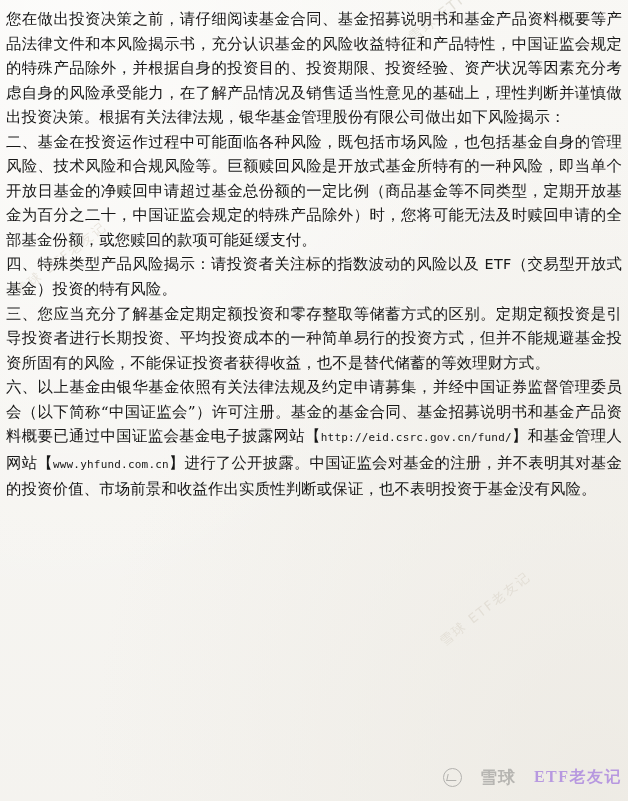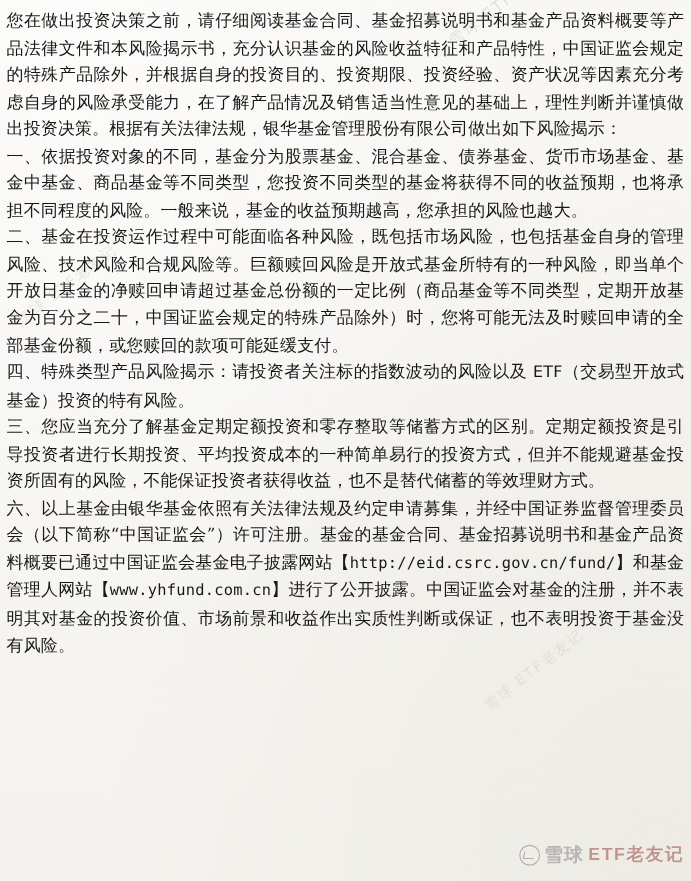--- a/index.html
+++ b/index.html
@@ -51,21 +51,21 @@
     letter-spacing: 0.15px;
     margin: 0;
     text-align: justify;
     text-justify: inter-character;
     color: #171717;
     word-break: break-all;
   }
 
   .para .url {
     font-family: "DejaVu Sans Mono", "Liberation Mono", monospace;
-    font-size: 14px;
+    font-size: 11px;
     letter-spacing: 0.2px;
   }
   .para .latin {
     font-family: "DejaVu Sans", "Liberation Sans", sans-serif;
     font-size: 14.4px;
     letter-spacing: 0.3px;
   }
 
   
   .wm {
@@ -102,21 +102,21 @@
   }
 
   
   .wm-brand {
     position: absolute;
     right: 6px;
     bottom: 12px;
     z-index: 5;
     display: flex;
     align-items: center;
-    gap: 4px;
+    gap: 18px;
     pointer-events: none;
     user-select: none;
     opacity: 0.42;
   }
   .wm-brand .logo {
     width: 17px;
     height: 17px;
     border-radius: 50%;
     border: 1.4px solid #5f5f5f;
     display: inline-block;
@@ -135,43 +135,42 @@
     transform: skewX(-12deg);
   }
   .wm-brand .wm-name {
     font-family: "DejaVu Sans", "Liberation Sans", sans-serif;
     font-size: 17px;
     color: #6a6a6a;
     letter-spacing: 1px;
     font-weight: 600;
   }
   .wm-brand .wm-sub {
-    font-family: Liberation Sans, sans-serif;
+    font-family: Liberation Serif, serif;
     font-size: 16px;
-    color: #7f1d1d;
+    color: #6d28d9;
     letter-spacing: 1.5px;
     font-weight: 600;
   }
 </style>
 </head>
 <body>
 
 <div class="paper-noise"></div>
 
 <div class="wm wm-top">雪球 ETF老友记</div>
 <div class="wm wm-mid">雪球 ETF老友记</div>
 <div class="wm wm-mid2">雪球 ETF老友记</div>
 
 <div class="page">
 
 
 
   <p class="para">您在做出投资决策之前，请仔细阅读基金合同、基金招募说明书和基金产品资料概要等产品法律文件和本风险揭示书，充分认识基金的风险收益特征和产品特性，中国证监会规定的特殊产品除外，并根据自身的投资目的、投资期限、投资经验、资产状况等因素充分考虑自身的风险承受能力，在了解产品情况及销售适当性意见的基础上，理性判断并谨慎做出投资决策。根据有关法律法规，银华基金管理股份有限公司做出如下风险揭示：</p>
 
-  <p class="para">一、依据投资对象的不同，基金分为股票基金、混合基金、债券基金、货币市场基金、基金中基金、商品基金等不同类型，您投资不同类型的基金将获得不同的收益预期，也将承担不同程度的风险。一般来说，基金的收益预期越高，您承担的风险也越大。</p>
 
   <p class="para">二、基金在投资运作过程中可能面临各种风险，既包括市场风险，也包括基金自身的管理风险、技术风险和合规风险等。巨额赎回风险是开放式基金所特有的一种风险，即当单个开放日基金的净赎回申请超过基金总份额的一定比例（商品基金等不同类型，定期开放基金为百分之二十，中国证监会规定的特殊产品除外）时，您将可能无法及时赎回申请的全部基金份额，或您赎回的款项可能延缓支付。</p>
 
   <p class="para"><span>四、特殊类型产品风险揭示：请投资者关注标的指数波动的风险以及 </span><span class="latin">ETF</span><span>（交易型开放式基金）投资的特有风险。</span></p>
 
   <p class="para">三、您应当充分了解基金定期定额投资和零存整取等储蓄方式的区别。定期定额投资是引导投资者进行长期投资、平均投资成本的一种简单易行的投资方式，但并不能规避基金投资所固有的风险，不能保证投资者获得收益，也不是替代储蓄的等效理财方式。</p>
 
 
   <p class="para"><span>六、以上基金由银华基金依照有关法律法规及约定申请募集，并经中国证券监督管理委员会（以下简称“中国证监会”）许可注册。基金的基金合同、基金招募说明书和基金产品资料概要已通过中国证监会基金电子披露网站【</span><span class="url">http://eid.csrc.gov.cn/fund/</span><span>】和基金管理人网站【</span><span class="url">www.yhfund.com.cn</span><span>】进行了公开披露。中国证监会对基金的注册，并不表明其对基金的投资价值、市场前景和收益作出实质性判断或保证，也不表明投资于基金没有风险。</span></p>
 

